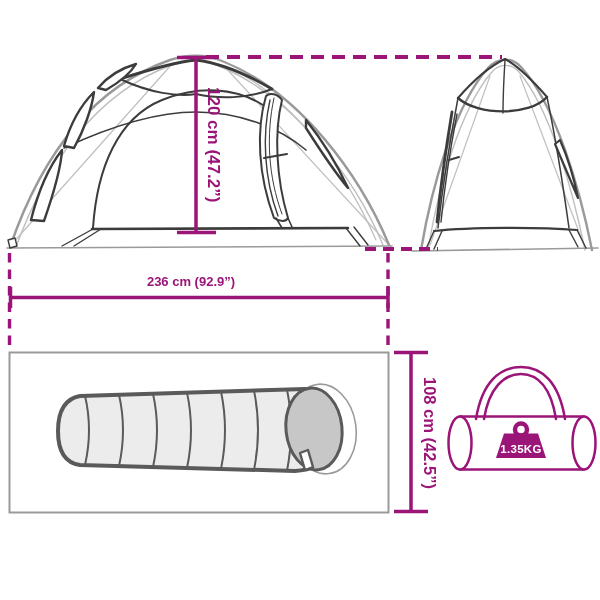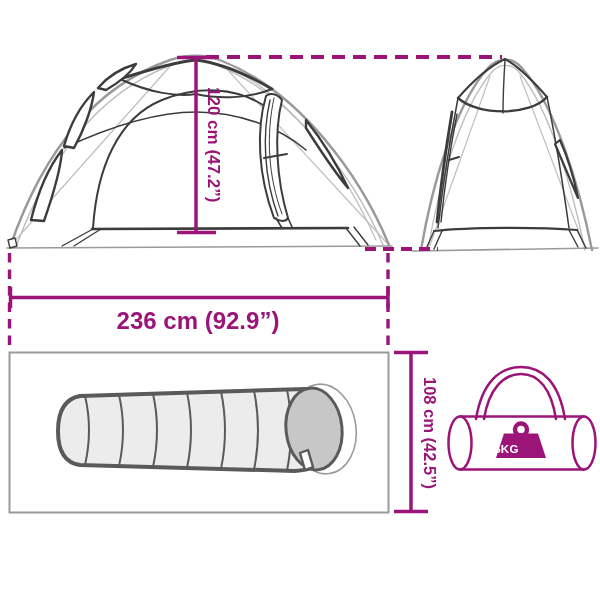--- a/index.html
+++ b/index.html
@@ -24,25 +24,25 @@
   .stroke-gray{stroke:var(--line-gray);}
   .stroke-gray-light{stroke:var(--line-gray-light);}
   .stroke-dark{stroke:var(--line-dark);}
   .stroke-bag{stroke:var(--bag-outline);}
   .dim-label{
     position:absolute;color:var(--accent);font-weight:bold;
     display:flex;align-items:center;justify-content:center;white-space:nowrap;
   }
   .dim-label.vertical{writing-mode:vertical-rl;}
   .label-h{left:201px;top:57px;height:176px;width:24px;font-size:17px;}
-  .label-w{left:8px;top:270px;width:380px;height:22px;font-size:24px;margin-top:40px;}
+  .label-w{left:1px;top:270px;width:380px;height:22px;font-size:13px;}
   .label-d{left:417px;top:352px;height:161px;width:24px;font-size:16.5px;}
   .label-packed{left:450px;top:479px;width:141px;height:24px;font-size:19px;}
   .label-weight{
-    position:absolute;left:471px;top:440px;width:54px;height:17px;
+    position:absolute;left:494px;top:440px;width:54px;height:17px;
     color:#fff;font-weight:bold;font-size:11.5px;text-align:left;
     display:flex;align-items:center;justify-content:center;letter-spacing:.3px;
   }
 </style>
 </head>
 <body>
 
 <div class="canvas">
 
   <svg width="600" height="600" viewBox="0 0 600 600">

